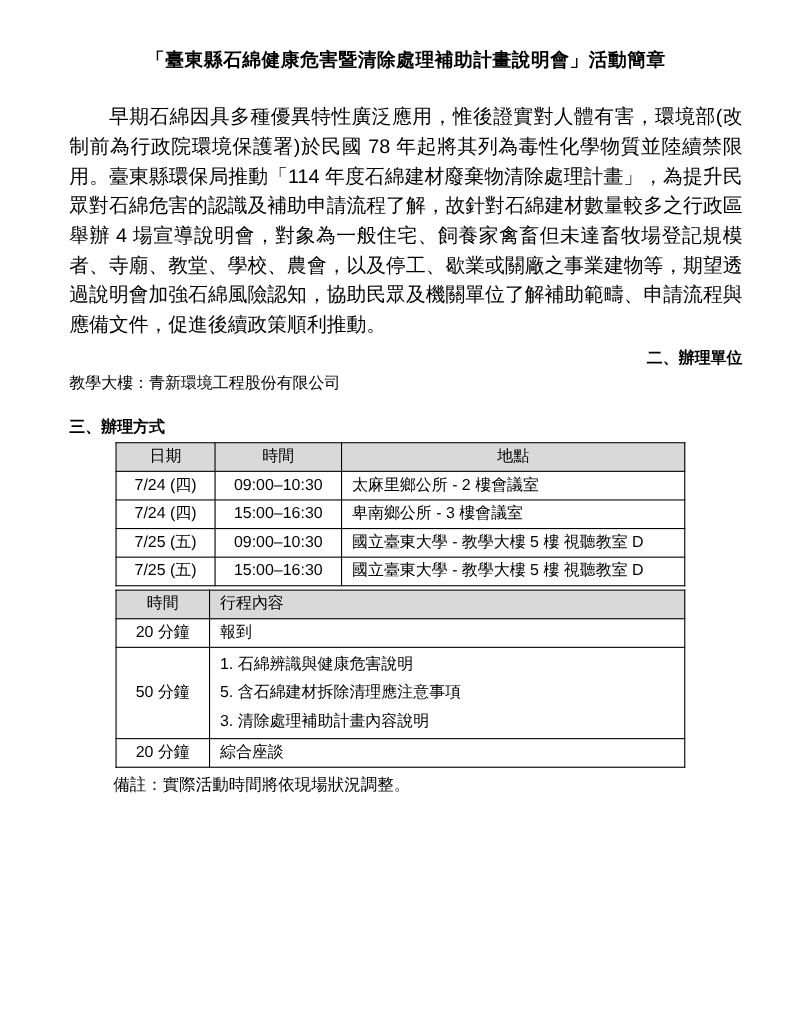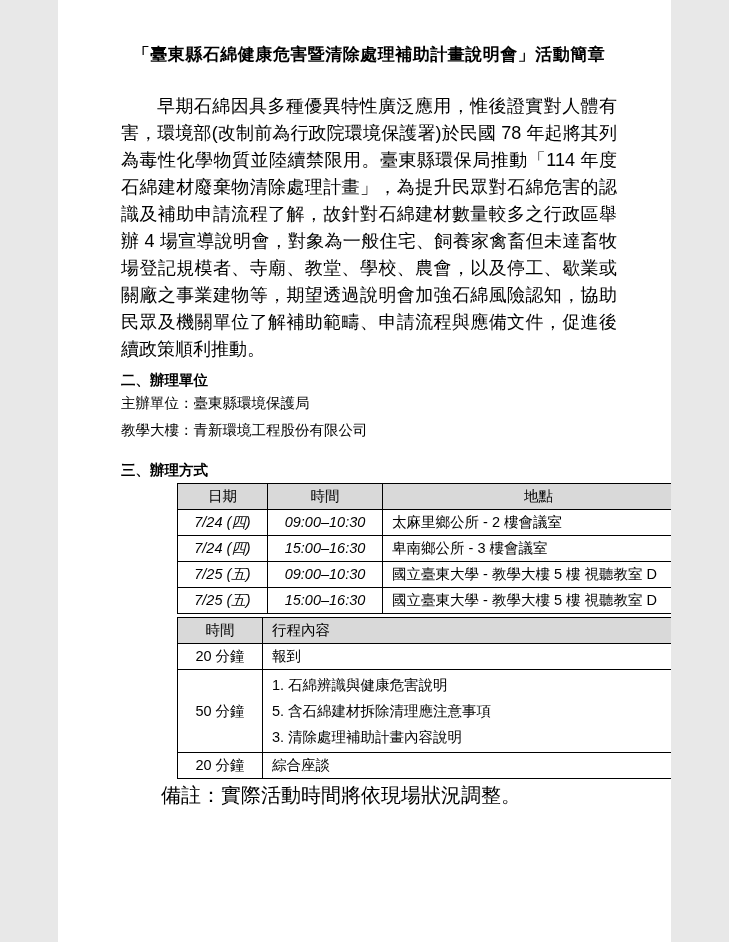--- a/index.html
+++ b/index.html
@@ -2,21 +2,21 @@
 <html lang="zh-Hant" style="--page-bg: #ffffff; --text: #000000; --border: #000000; --table-header-bg: #d9d9d9;"><head>
 <meta charset="utf-8">
 <style>
   * { box-sizing: border-box; margin: 0; padding: 0; }
   html, body { background: #e8e8e8; }
   body {
     font-family: "Liberation Sans", sans-serif;
     color: var(--text, #000000);
   }
   .page {
-    width: 613px;
+    width: 729px;
     height: 942px;
     background: var(--page-bg, #ffffff);
     margin: 0 auto;
     padding: 44px 54px 0 63px;
     overflow: hidden;
   }
   .doc-title {
     text-align: center;
     font-weight: bold;
     font-size: 17px;
@@ -33,72 +33,71 @@
     font-size: 18px;
     line-height: 27px;
     text-align: justify;
     text-indent: 2em;
     margin-top: 1px;
   }
   .org-line {
     font-size: 14.5px;
     line-height: 27px;
   }
-  .sec-organizers .sec-heading { margin-top: 7px; }
+  .sec-organizers .sec-heading { margin-top: 7px; text-align: right; }
   .sec-method .sec-heading { margin-top: 16px; }
   .sec-schedule .sec-heading { margin-top: 4px; }
   .sec-agenda .sec-heading { margin-top: 6px; }
 
   table {
     border-collapse: collapse;
     width: 518px;
-    margin-left: 56px;
+    margin-left: 42px;
     margin-top: 3px;
     font-size: 14.5px;
     border-radius: 21px;
   }
   th, td {
     border: 1px solid var(--border, #000000);
     height: 25px;
     line-height: 25px;
     padding: 0;
     font-weight: normal;
     vertical-align: middle;
   }
   th { background: var(--table-header-bg, #d9d9d9); }
   .schedule-table col.c-date { width: 90px; }
   .schedule-table col.c-time { width: 115px; }
   .schedule-table th { text-align: center; }
-  .schedule-table td.cell-center { text-align: center; font-style: italic; }
+  .schedule-table td.cell-center { text-align: center; }
   .schedule-table td.cell-left, .agenda-table td.cell-left,
   .agenda-table th.cell-left { text-align: left; padding-left: 9px; }
   .agenda-table col.c-dur { width: 85px; }
   .agenda-table th.cell-center, .agenda-table td.cell-center { text-align: center; }
   .agenda-table td.multi { padding: 2px 0 2px 9px; }
   .agenda-item { line-height: 26px; }
   .note-line {
-    font-size: 20px;
+    font-size: 15px;
     line-height: 20px;
     margin: 6px 0 16px 40px;
   }
 </style>
 </head>
 <body>
 
 <div class="page">
 
   <div class="doc-title">「臺東縣石綿健康危害暨清除處理補助計畫說明會」活動簡章</div>
 
   <div class="sec-purpose">
     <div class="para">早期石綿因具多種優異特性廣泛應用，惟後證實對人體有害，環境部(改制前為行政院環境保護署)於民國 78 年起將其列為毒性化學物質並陸續禁限用。臺東縣環保局推動「114 年度石綿建材廢棄物清除處理計畫」，為提升民眾對石綿危害的認識及補助申請流程了解，故針對石綿建材數量較多之行政區舉辦 4 場宣導說明會，對象為一般住宅、飼養家禽畜但未達畜牧場登記規模者、寺廟、教堂、學校、農會，以及停工、歇業或關廠之事業建物等，期望透過說明會加強石綿風險認知，協助民眾及機關單位了解補助範疇、申請流程與應備文件，促進後續政策順利推動。</div>
   </div>
 
   <div class="sec-organizers">
     <div class="sec-heading">二、辦理單位</div>
-    <div class="org-line">主辦單位：臺東縣環境保護局</div>
     <div class="org-line">教學大樓：青新環境工程股份有限公司</div>
   </div>
 
   <div class="sec-method">
     <div class="sec-heading">三、辦理方式</div>
   </div>
 
   <div class="sec-schedule">
     <table class="schedule-table">
       <colgroup>

